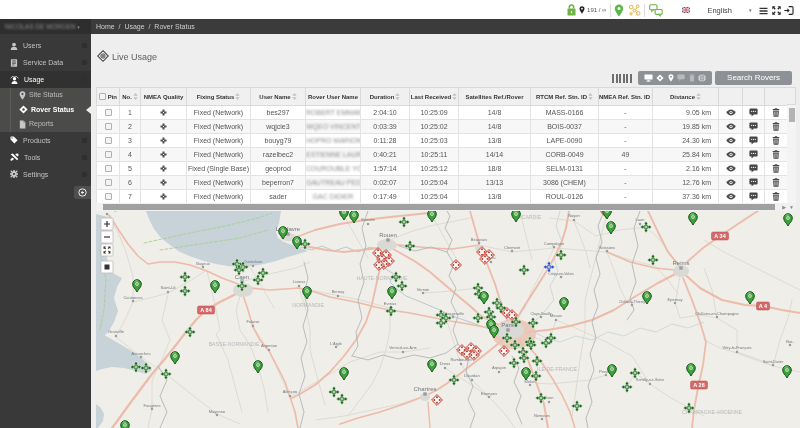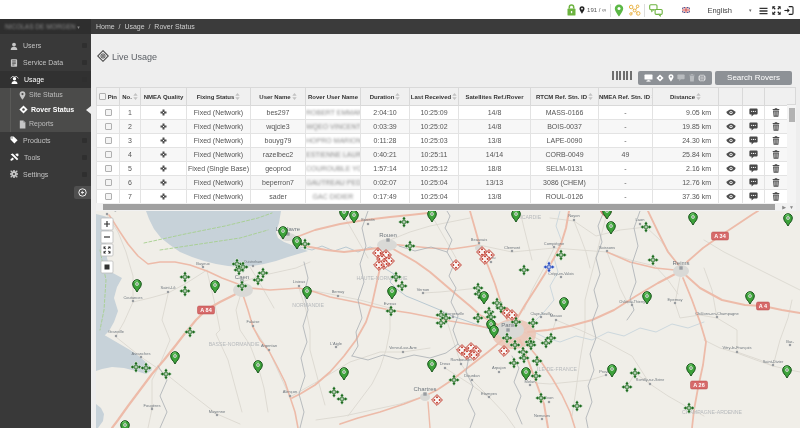--- a/index.html
+++ b/index.html
@@ -17,21 +17,21 @@
 #submenu{background:#4b4b4a;position:relative}
 #submenu:before{content:"";position:absolute;left:10px;top:0;bottom:0;width:1px;background:#5a5a58}
 .smi{position:relative;height:14.5px;line-height:14.5px;padding-left:19px;display:flex;align-items:center;gap:3px;color:#bdbdbd;font-size:7px}
 .smi.active{color:#fff;font-weight:bold}
 .smi .arrow{position:absolute;right:0;top:3px;width:0;height:0;border-top:4.5px solid transparent;border-bottom:4.5px solid transparent;border-right:5px solid #eee}
 #collapse{position:absolute;left:74px;top:152px;width:17px;height:13px;background:#4f4f4f;border-radius:2px 0 0 2px;display:flex;align-items:center;justify-content:center}
 #content{left:91px;top:34px;width:709px;height:394px;background:#eee}
 #title{position:absolute;left:6px;top:16px;color:#5c6066;font-size:9px;display:flex;align-items:flex-end;gap:3px}
 #totline{position:absolute;left:6px;top:38px;font-size:7.5px;color:#4a4a4a}
 .grn{color:#4ca64c}.blu{color:#7a8fd8}
-#ctrl{position:absolute;right:8px;top:37px;display:flex;align-items:flex-start;gap:3px}
+#ctrl{position:absolute;right:8px;top:37px;display:flex;align-items:center;gap:3px}
 #colbars{display:flex;gap:1.5px;margin-right:3px}
 #colbars i{display:block;width:2px;height:9px;background:#6f6f6f}
 #icongrp{height:14px;background:#8d9196;border-radius:2px;display:flex;align-items:center;gap:3.5px;padding:0 6px}
 #searchbtn{height:14px;background:#8d9196;border-radius:2px;color:#fff;font-size:8px;line-height:14px;padding:0 12px}
 #tblwrap{position:absolute;left:5px;top:53px;width:691px}
 table{border-collapse:collapse;table-layout:fixed;width:691px;font-size:7px;color:#555}
 th{background:#f0f0f0;border:1px solid #d9d9d9;font-size:6px;color:#333;height:18px;font-weight:bold;white-space:nowrap;overflow:hidden}
 td{border:1px solid #e3e3e3;height:14px;text-align:center;white-space:nowrap;overflow:hidden;padding:0}
 .cb{display:inline-block;width:7px;height:7px;background:#f4f4f4;border:1px solid #b0b0b0;border-radius:1px;vertical-align:-1px}
 #vscroll{position:absolute;left:696px;top:71px;width:9px;height:98px;background:#f4f4f4}

